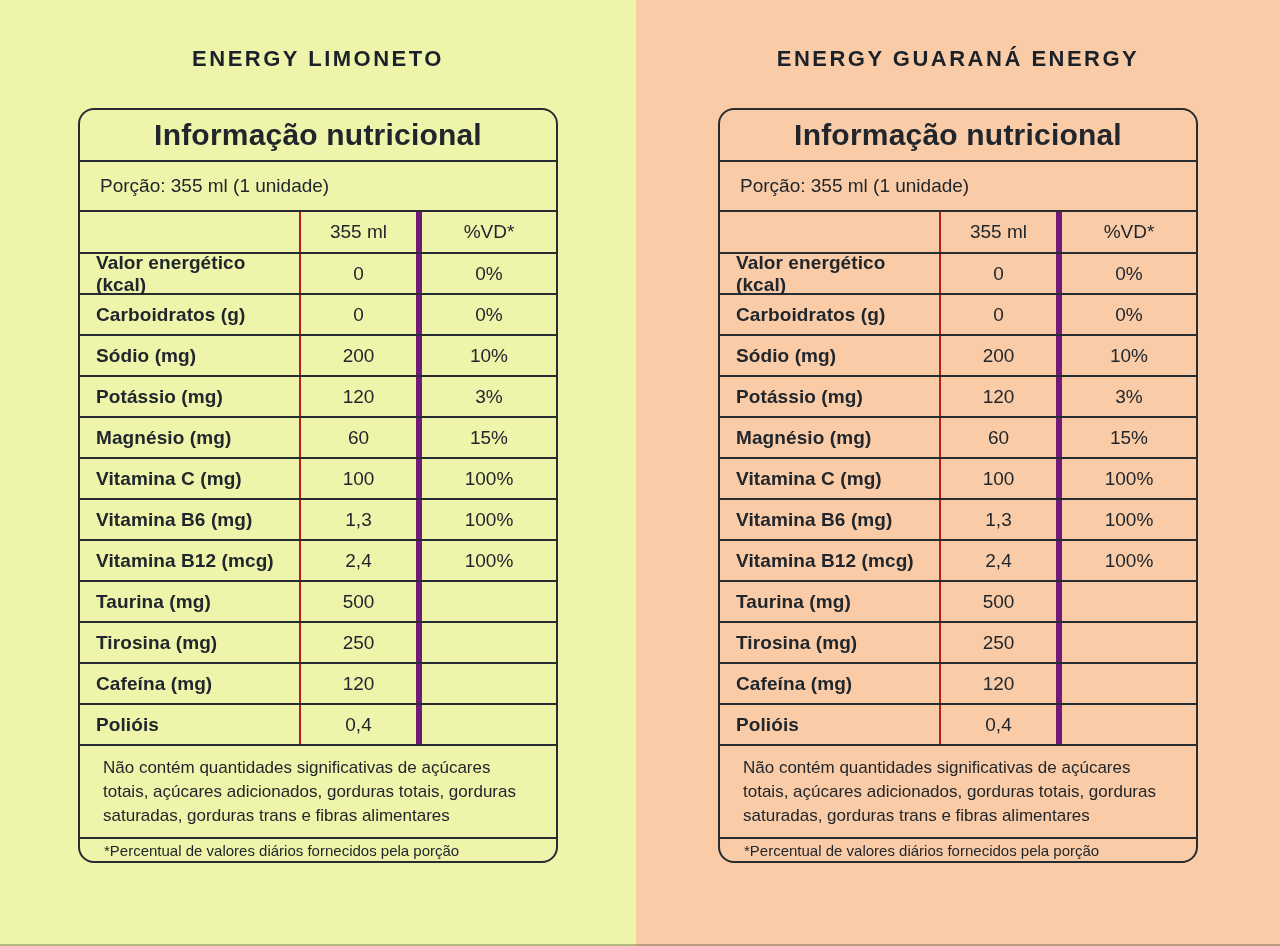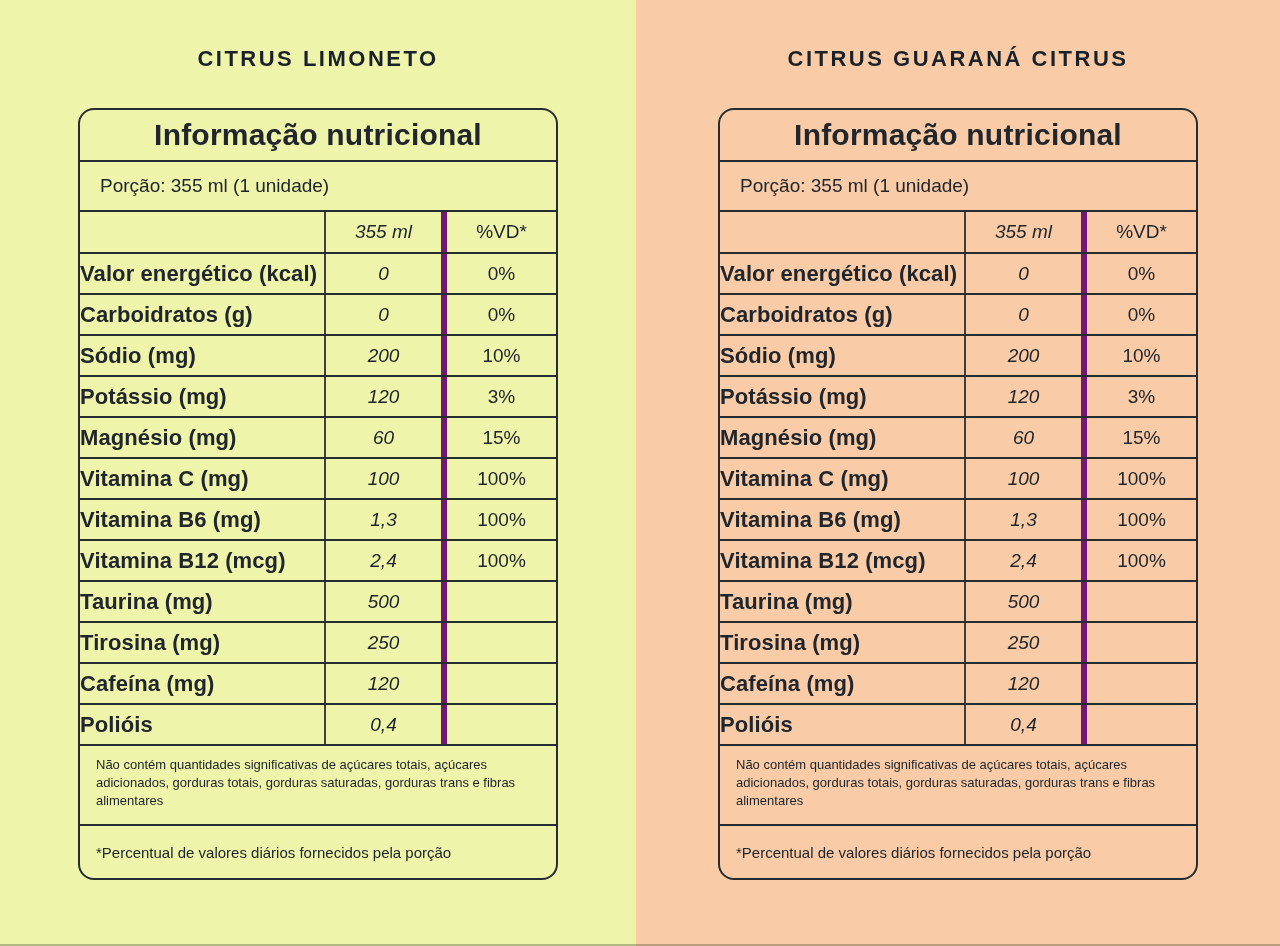--- a/index.html
+++ b/index.html
@@ -59,58 +59,58 @@
   .t-serving {
     height: 50px;
     font-size: 19px;
     padding-left: 20px;
   }
   .t-colhead { height: 42px; font-size: 19px; }
   .t-data    { height: 41px; }
 
   .cell { height: 100%; display: flex; align-items: center; }
   .cell.label {
-    width: 244px;
-    font-size: 22px;
+    width: 219px;
+    padding-left: 16px;
+    font-size: 19px;
     font-weight: 700;
     letter-spacing: 0.1px;
   }
   .t-colhead .cell.label { font-weight: 400; }
   .cell.amount {
     width: 117px;
-    border-left: 2px solid #404040;
+    border-left: 2px solid #b91c1c;
     justify-content: center;
     font-size: 19px;
-    font-style: italic;
   }
   .cell.dv {
     flex: 1;
     border-left: 6px solid #701a75;
     justify-content: center;
     font-size: 19px;
   }
 
   .t-note {
     min-height: 80px;
-    font-size: 13px;
+    font-size: 17px;
     line-height: 1.4;
-    padding: 10px 16px;
+    padding: 10px 23px;
     align-items: flex-start;
   }
   .t-foot {
-    height: 54px;
+    height: 24px;
     font-size: 15px;
-    padding-left: 16px;
+    padding-left: 24px;
   }
 </style>
 </head>
 <body>
 
 <section class="panel panel-left" style="background-color: rgb(239, 244, 171);">
-  <h1 class="product-title">CITRUS LIMONETO</h1>
+  <h1 class="product-title">ENERGY LIMONETO</h1>
 
   <div class="nutri-table">
     <div class="t-row t-title">
       <span>Informação nutricional</span>
     </div>
     <div class="t-row t-serving">
       <span>Porção: 355 ml (1 unidade)</span>
     </div>
     <div class="t-row t-colhead">
       <div class="cell label"></div>
@@ -182,21 +182,21 @@
     <div class="t-row t-note">
       <span>Não contém quantidades significativas de açúcares totais, açúcares adicionados, gorduras totais, gorduras saturadas, gorduras trans e fibras alimentares</span>
     </div>
     <div class="t-row t-foot">
       <span>*Percentual de valores diários fornecidos pela porção</span>
     </div>
   </div>
 </section>
 
 <section class="panel panel-right" style="background-color: rgb(249, 204, 167);">
-  <h1 class="product-title">CITRUS GUARANÁ CITRUS</h1>
+  <h1 class="product-title">ENERGY GUARANÁ ENERGY</h1>
 
   <div class="nutri-table">
     <div class="t-row t-title">
       <span>Informação nutricional</span>
     </div>
     <div class="t-row t-serving">
       <span>Porção: 355 ml (1 unidade)</span>
     </div>
     <div class="t-row t-colhead">
       <div class="cell label"></div>

